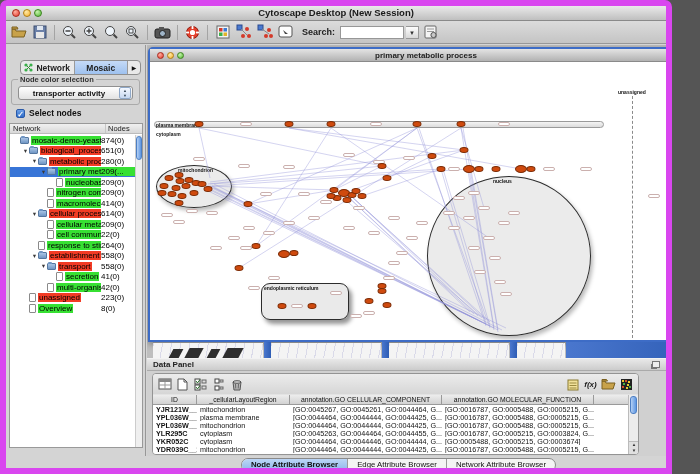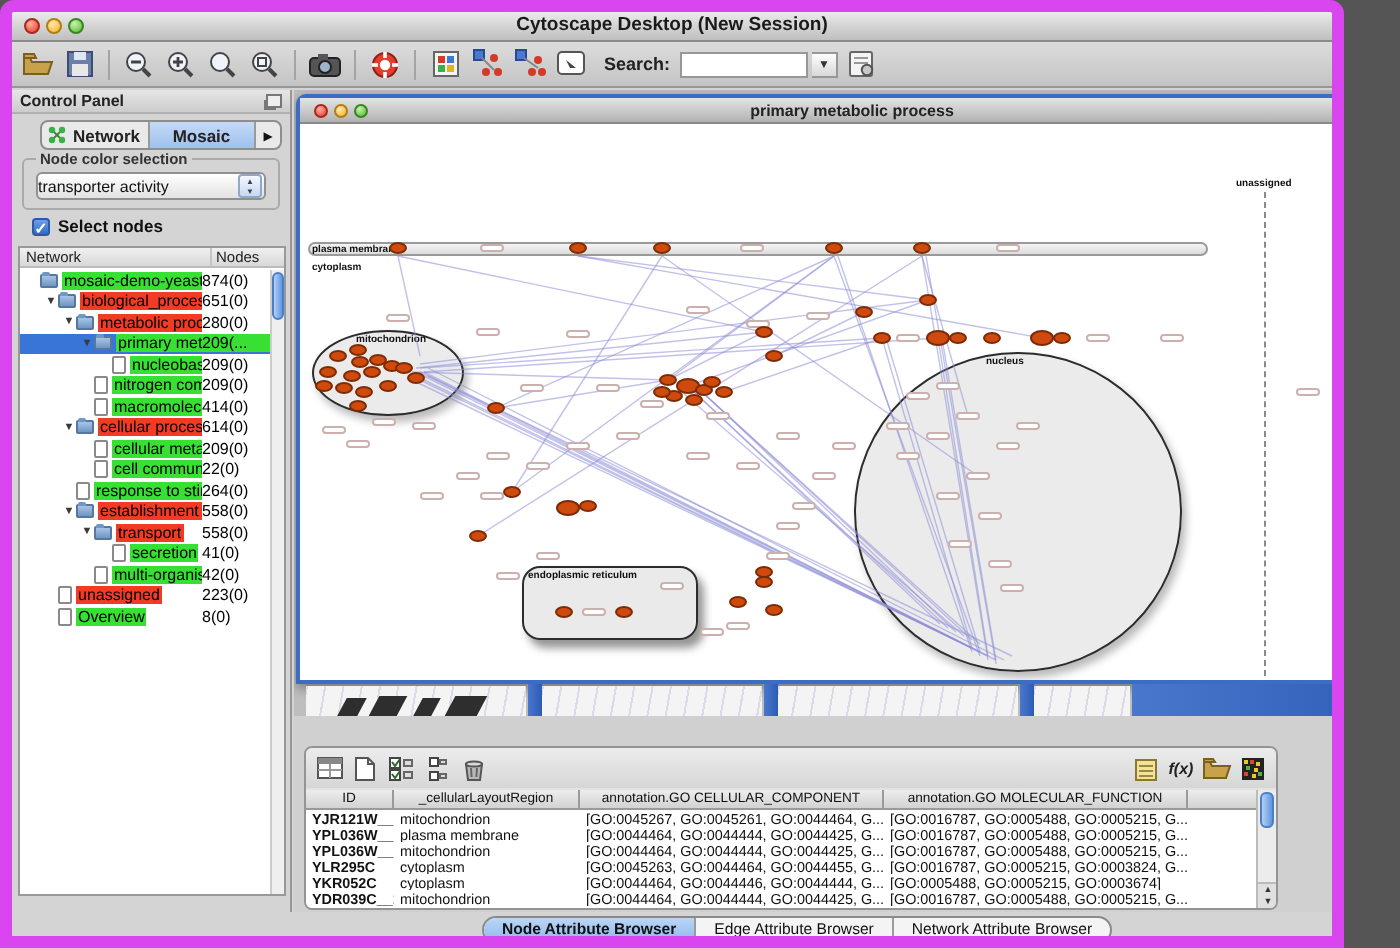--- a/index.html
+++ b/index.html
@@ -33,21 +33,21 @@
   .float-icon { width:8px; height:7px; border:1px solid #777; background:#eee; box-shadow:-2px 2px 0 -1px #777; }
   .cp-tabs { position:absolute; top:15px; left:14px; right:4px; height:15px; display:flex;
              border:1px solid #8e8e8e; border-radius:4px; overflow:hidden; background:#e9e9e9; }
   .cp-tab { flex:1; display:flex; align-items:center; justify-content:center; gap:3px; font-size:8.5px; font-weight:bold; color:#222; border-right:1px solid #9a9a9a; }
   .cp-tab.sel { background:linear-gradient(#c5daf6,#9ec1ef); }
   .cp-tab-arrow { width:12px; display:flex; align-items:center; justify-content:center; font-size:6px; color:#111; }
   .groupbox { position:absolute; top:34px; left:5px; right:5px; height:26px; border:1px solid #aaa; border-radius:3px; }
   .groupbox-label { position:absolute; top:-5px; left:6px; background:#d4d4d4; padding:0 2px; font-size:7.5px; font-weight:bold; color:#333; }
   .combo { position:absolute; top:6px; left:6px; right:6px; height:14px; border:1px solid #909090; border-radius:3px;
            background:linear-gradient(#ffffff,#e2e2e2); display:flex; align-items:center; }
-  .combo-text { flex:1; text-align:left; font-size:8px; font-weight:normal; color:#111; }
+  .combo-text { flex:1; text-align:center; font-size:8px; font-weight:bold; color:#111; }
   .combo-btn { width:12px; height:12px; margin-right:1px; border-radius:2px; background:linear-gradient(#f4f8ff,#c7d8f0);
                border:1px solid #8fa8c8; font-size:4px; line-height:5px; text-align:center; color:#345; }
   .checkrow { position:absolute; top:63px; left:10px; display:flex; align-items:center; gap:4px; }
   .checkbox { width:9px; height:9px; border-radius:2px; background:linear-gradient(#6ba0e8,#2f6cc8); border:1px solid #2a5aa8;
               color:#fff; font-size:8px; line-height:9px; text-align:center; font-weight:bold; }
   .checklabel { font-size:8.5px; font-weight:bold; color:#111; }
 
   .tree-box { position:absolute; left:3px; top:78px; right:2px; bottom:8px; background:#fff; border:1px solid #999; overflow:hidden; }
   .tree-header { height:10px; display:flex; font-size:7.5px; color:#222; background:linear-gradient(#f0f0f0,#d8d8d8); border-bottom:1px solid #bbb; }
   .th-net { flex:1; padding-left:3px; border-right:1px solid #c5c5c5; }
@@ -240,24 +240,20 @@
       <svg width="14" height="14">
           <rect x="1" y="1" width="11" height="12" rx="1" fill="#f4f4f4" stroke="#666"></rect>
           <line x1="3" y1="4" x2="10" y2="4" stroke="#999"></line>
           <line x1="3" y1="6.5" x2="10" y2="6.5" stroke="#999"></line>
           <circle cx="9.5" cy="10" r="2.6" fill="#c8c8c8" stroke="#555"></circle>
         </svg>
     </span>
   </div>
 
   <div class="control-panel">
-    <div class="cp-header">
-      <span>Control Panel</span>
-      <span class="float-icon"></span>
-    </div>
     <div class="cp-tabs">
       <div class="cp-tab">
         <svg width="9" height="9">
             <line x1="2" y1="2" x2="7" y2="7" stroke="#3a8a3a"></line>
             <line x1="7" y1="2" x2="2" y2="7" stroke="#3a8a3a"></line>
             <circle cx="2" cy="2" r="1.6" fill="#3ab04a"></circle>
             <circle cx="7" cy="2" r="1.6" fill="#3ab04a"></circle>
             <circle cx="2" cy="7" r="1.6" fill="#3ab04a"></circle>
             <circle cx="7" cy="7" r="1.6" fill="#3ab04a"></circle>
           </svg>
@@ -597,20 +593,24 @@
       <div class="sliver" style="left:124px; width:110px;"></div>
       <div class="bluebar" style="left:235px; width:7px;"></div>
       <div class="sliver" style="left:242px; width:120px;"></div>
       <div class="bluebar" style="left:363px; width:7px;"></div>
       <div class="sliver" style="left:370px; width:48px;"></div>
       <div class="bluebar" style="left:419px; right:0; width:auto;"></div>
     </div>
   </div>
 
   <div class="data-panel">
+    <div class="dp-header">
+      <span>Data Panel</span>
+      <span class="float-icon"></span>
+    </div>
     <div class="dp-box">
       <div class="dp-toolbar">
         <span class="dicon">
           <svg width="14" height="12">
               <rect x="1" y="1" width="12" height="10" fill="#fff" stroke="#555"></rect>
               <rect x="1" y="1" width="12" height="3" fill="#888"></rect>
               <line x1="1" y1="7" x2="13" y2="7" stroke="#999"></line>
               <line x1="7" y1="4" x2="7" y2="11" stroke="#999"></line>
             </svg>
         </span>

